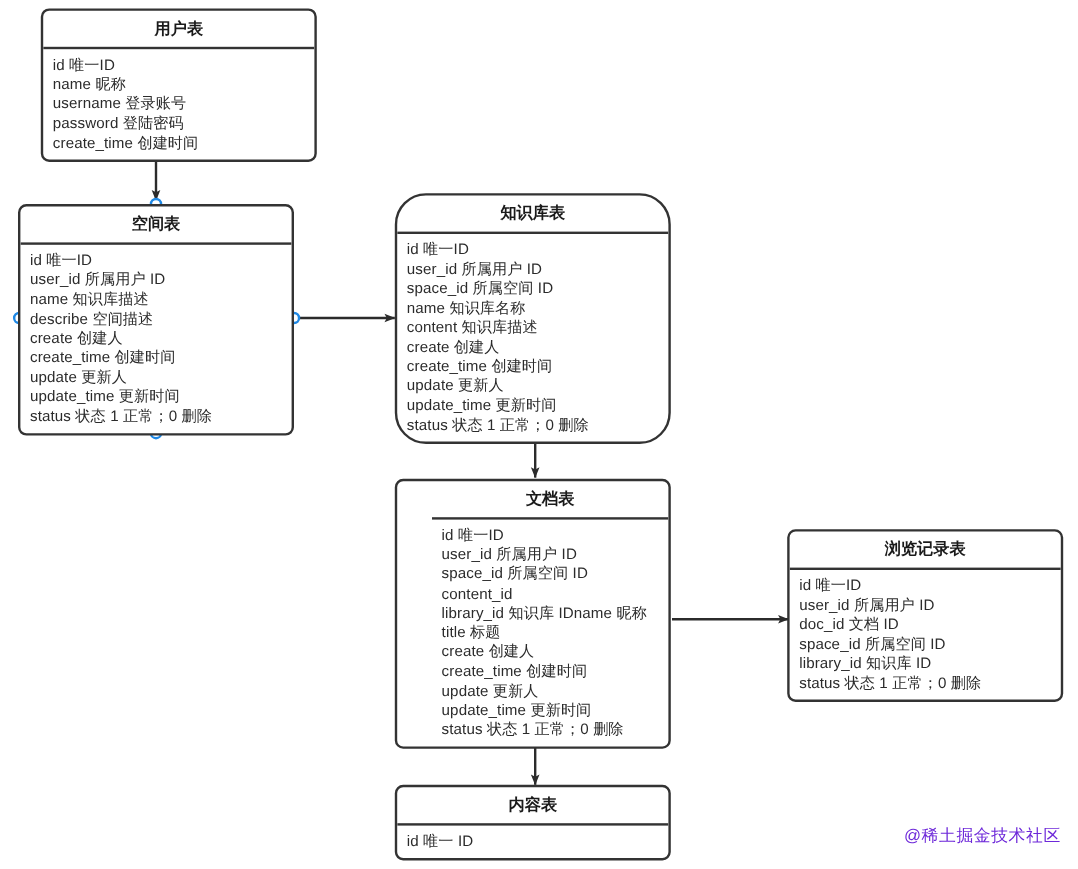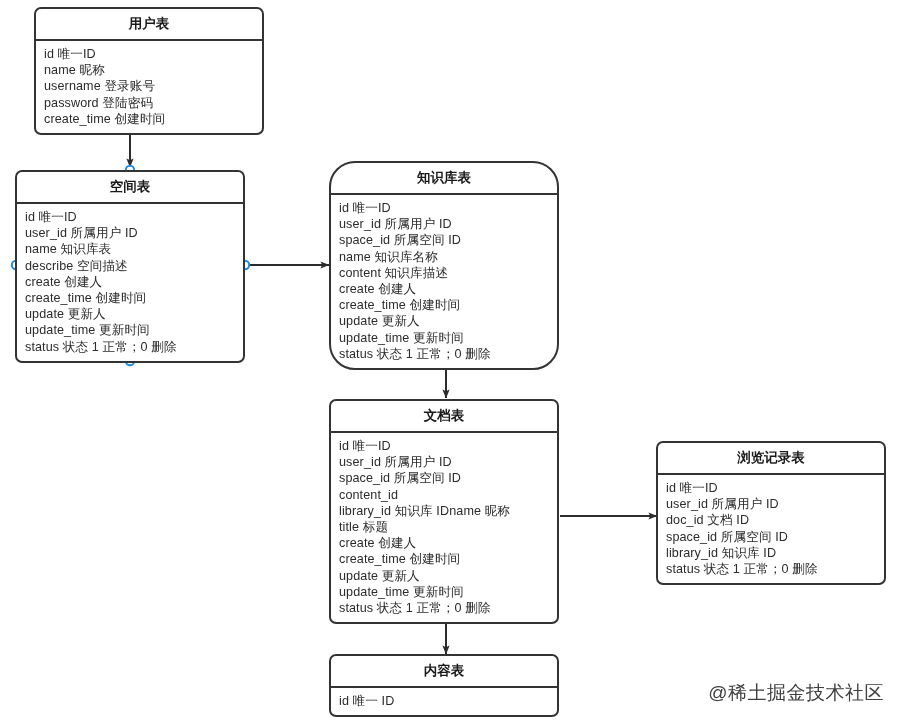--- a/index.html
+++ b/index.html
@@ -52,22 +52,22 @@
     position: absolute;
     left: 0; top: 0;
     width: 898px;
     height: 724px;
     pointer-events: none;
   }
   .watermark {
     position: absolute;
     right: 14px;
     bottom: 18px;
-    color: #404040;
-    font-size: 19px;
+    color: #6d28d9;
+    font-size: 14px;
     white-space: nowrap;
     letter-spacing: 0.5px;
   }
 </style>
 </head>
 <body>
 
 <div id="canvas">
 
   <svg class="links" viewBox="0 0 898 724">
@@ -114,21 +114,21 @@
       <div class="field">password 登陆密码</div>
       <div class="field">create_time  创建时间</div>
     </div>
   </div>
 
   <div class="entity" style="left:15px; top:170px; width:230px;">
     <div class="entity-header">空间表</div>
     <div class="entity-body">
       <div class="field">id 唯一ID</div>
       <div class="field">user_id 所属用户 ID</div>
-      <div class="field">name 知识库表</div>
+      <div class="field">name 知识库描述</div>
       <div class="field">describe 空间描述</div>
       <div class="field">create 创建人</div>
       <div class="field">create_time  创建时间</div>
       <div class="field">update 更新人</div>
       <div class="field">update_time 更新时间</div>
       <div class="field">status 状态 1 正常；0 删除</div>
     </div>
   </div>
 
   <div class="entity" style="left:329px; top:161px; width:230px;border-radius:26px;">
@@ -140,21 +140,21 @@
       <div class="field">name 知识库名称</div>
       <div class="field">content 知识库描述</div>
       <div class="field">create 创建人</div>
       <div class="field">create_time  创建时间</div>
       <div class="field">update 更新人</div>
       <div class="field">update_time 更新时间</div>
       <div class="field">status 状态 1 正常；0 删除</div>
     </div>
   </div>
 
-  <div class="entity" style="left:329px; top:399px; width:230px;">
+  <div class="entity" style="left:329px; top:399px; width:230px;padding-left:29px;">
     <div class="entity-header">文档表</div>
     <div class="entity-body">
       <div class="field">id 唯一ID</div>
       <div class="field">user_id 所属用户 ID</div>
       <div class="field">space_id 所属空间 ID</div>
       <div class="field">content_id</div>
       <div class="field">library_id 知识库 IDname 昵称</div>
       <div class="field">title 标题</div>
       <div class="field">create 创建人</div>
       <div class="field">create_time  创建时间</div>

